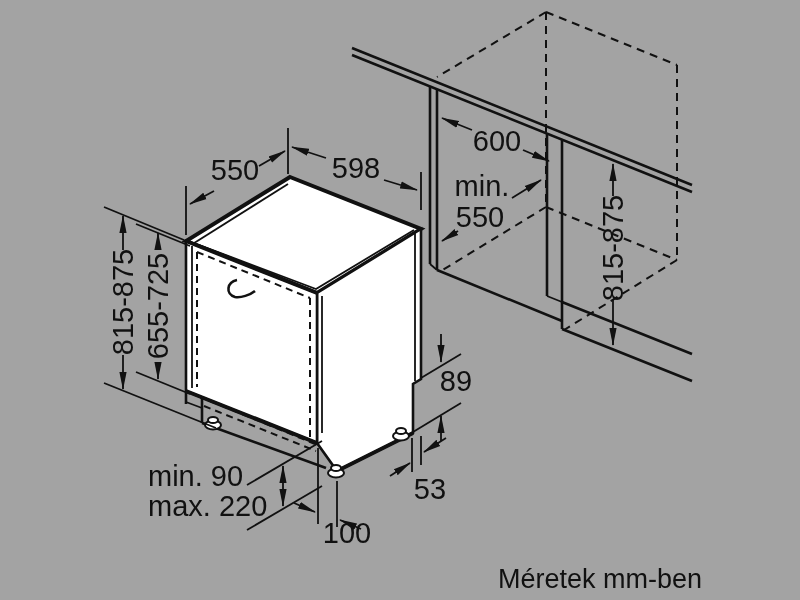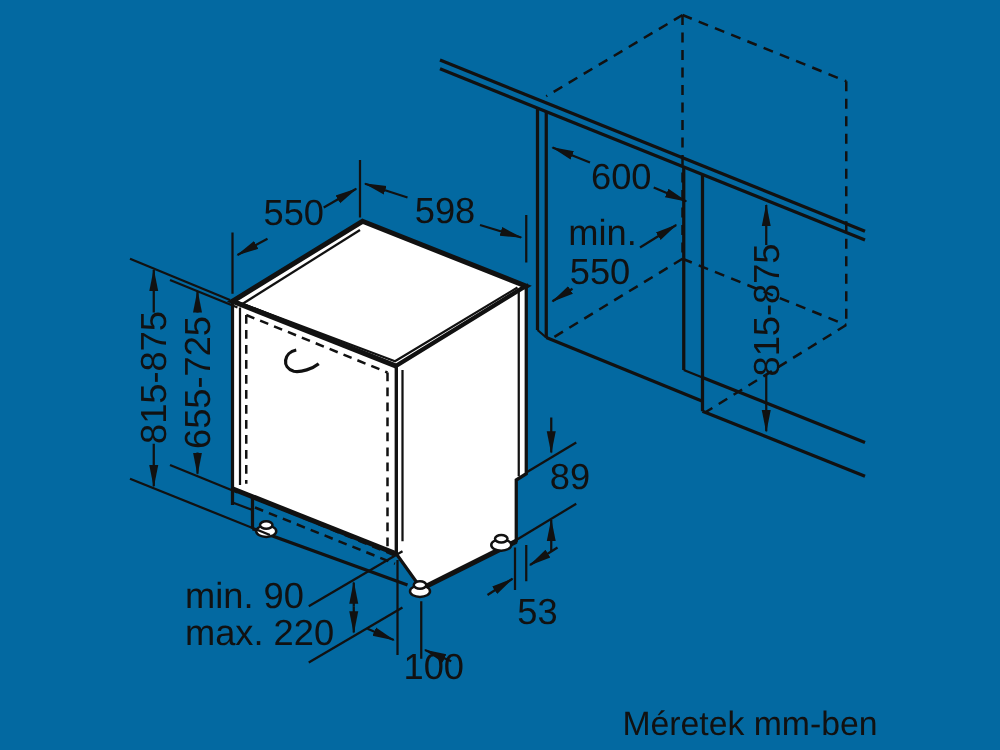--- a/index.html
+++ b/index.html
@@ -1,16 +1,16 @@
 <!DOCTYPE html>
 <html><head>
 <meta charset="utf-8">
 <style>
   html,body{margin:0;padding:0;background:#ffffff;}
-  .stage{position:relative;width:800px;height:600px;background:#0369a1;overflow:hidden;}
+  .stage{position:relative;width:800px;height:600px;background:#a3a3a3;overflow:hidden;}
   svg{display:block;}
   svg text{font-family:"Liberation Sans","DejaVu Sans",sans-serif;fill:#111111;}
   .dim-label{font-size:29px;}
   .caption{font-size:27px;}
   .ln{stroke:#111111;fill:none;}
   .w-thick{stroke-width:4;}
   .w-med{stroke-width:2.6;}
   .w-thin{stroke-width:1.8;}
   .w-dash{stroke-width:2;stroke-dasharray:8 6;}
   .w-dash2{stroke-width:2;stroke-dasharray:7 5;}

